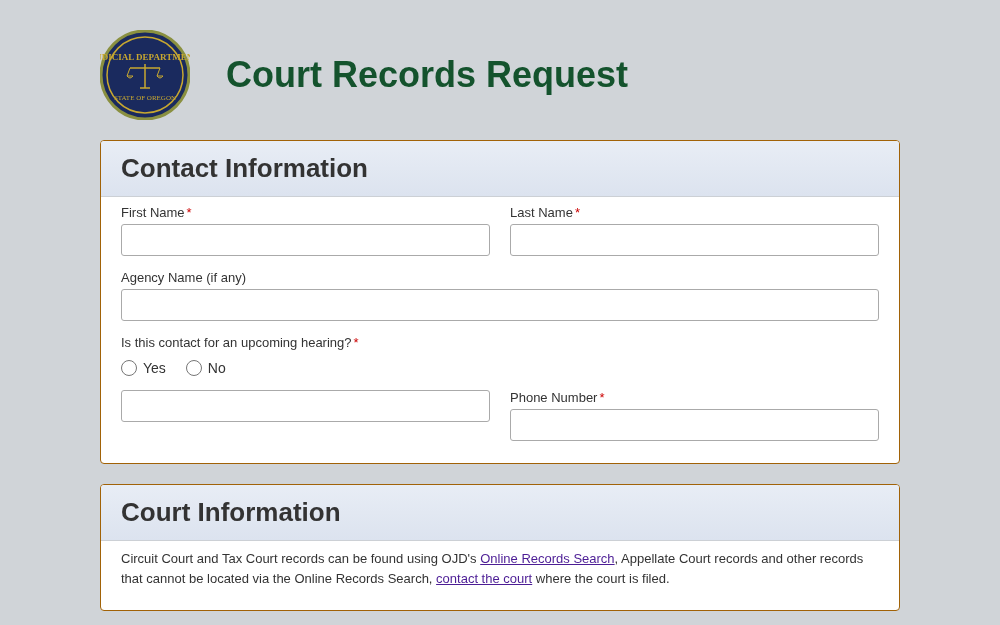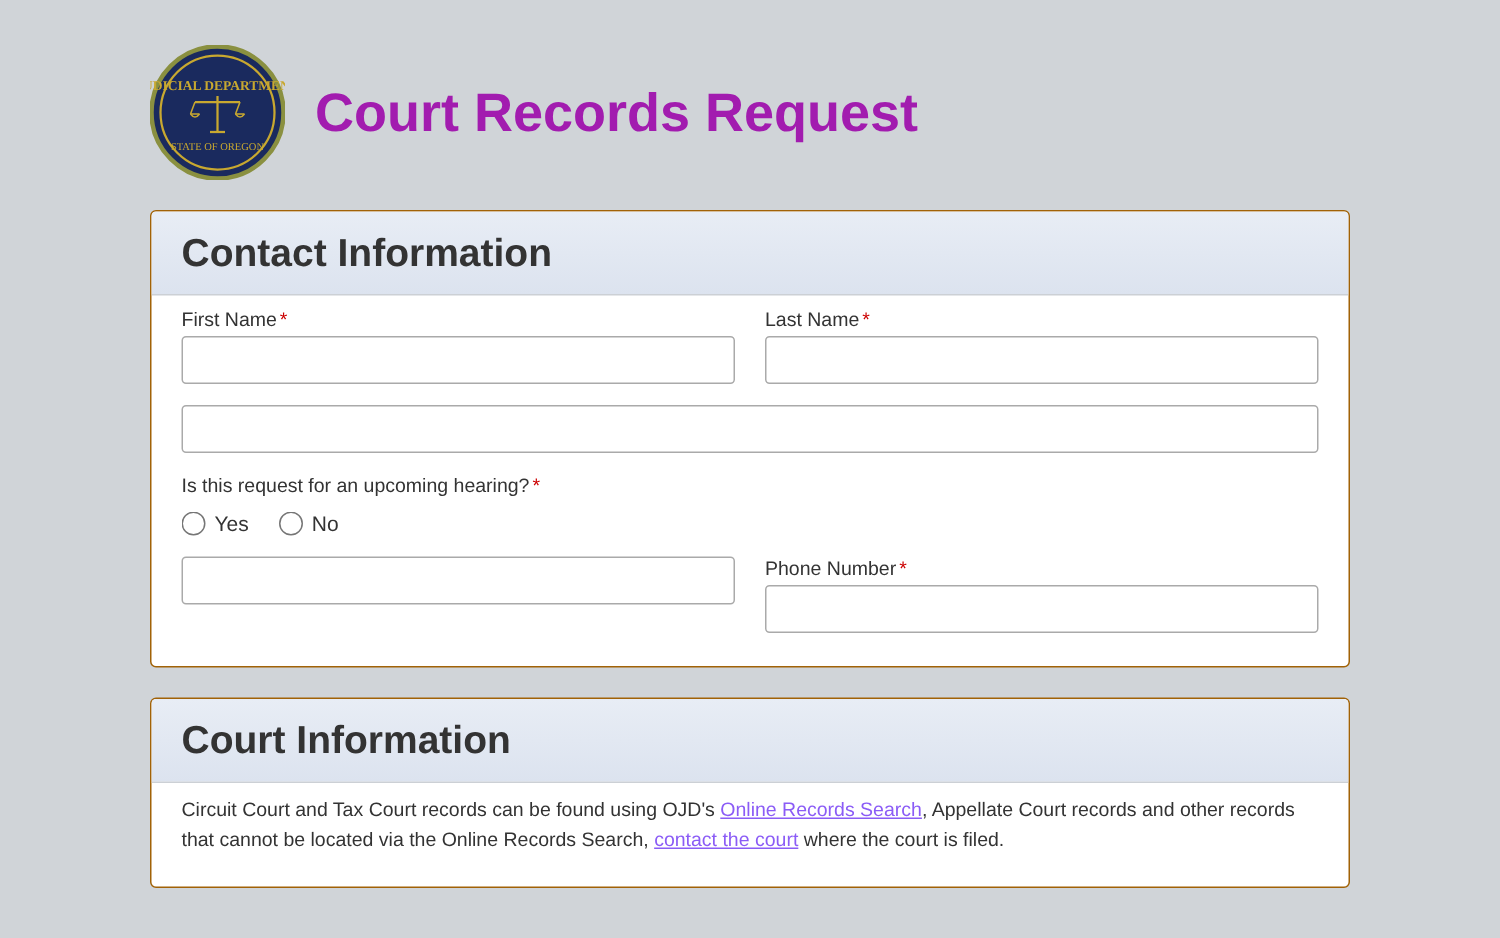--- a/index.html
+++ b/index.html
@@ -34,22 +34,22 @@
 
     .logo-circle {
       width: 90px;
       height: 90px;
       flex-shrink: 0;
     }
 
     .page-title {
       font-size: 36px;
       font-weight: 600;
-      color: #a21caf;
-      margin-left: 20px;
+      color: #14532d;
+      margin-left: 36px;
     }
 
     .main-content {
       padding: 0 80px;
     }
 
     .section-card {
       background-color: #fff;
       border: 1px solid #a16207;
       border-radius: 4px;
@@ -133,21 +133,21 @@
     }
 
     .info-text {
       font-size: 13px;
       color: #333;
       line-height: 1.5;
       margin-bottom: 14px;
     }
 
     .info-text a {
-      color: #8b5cf6;
+      color: #4c1d95;
       text-decoration: underline;
     }
   </style>
 </head>
 <body>
 
 <div class="page-wrapper">
 
   <div class="header">
     <svg class="logo-circle" viewBox="0 0 90 90" xmlns="http://www.w3.org/2000/svg">
@@ -191,28 +191,29 @@
           <div class="form-group">
             <label class="form-label">
               <span>Last Name</span><span class="required-star">*</span>
             </label>
             <input type="text" class="form-input" style="">
           </div>
         </div>
 
         <div class="form-row">
           <div class="form-group full-width">
+            <label class="form-label">Agency Name (if any)</label>
             <input type="text" class="form-input" style="width: 100%;">
           </div>
         </div>
 
         <div class="form-row">
           <div class="form-group">
             <label class="form-label">
-              <span>Is this request for an upcoming hearing?</span><span class="required-star">*</span>
+              <span>Is this contact for an upcoming hearing?</span><span class="required-star">*</span>
             </label>
             <div class="radio-group">
               <label class="radio-label">
                 <input type="radio" name="hearing" value="yes" style="">
                 <span>Yes</span>
               </label>
               <label class="radio-label">
                 <input type="radio" name="hearing" value="no" style="">
                 <span>No</span>
               </label>

